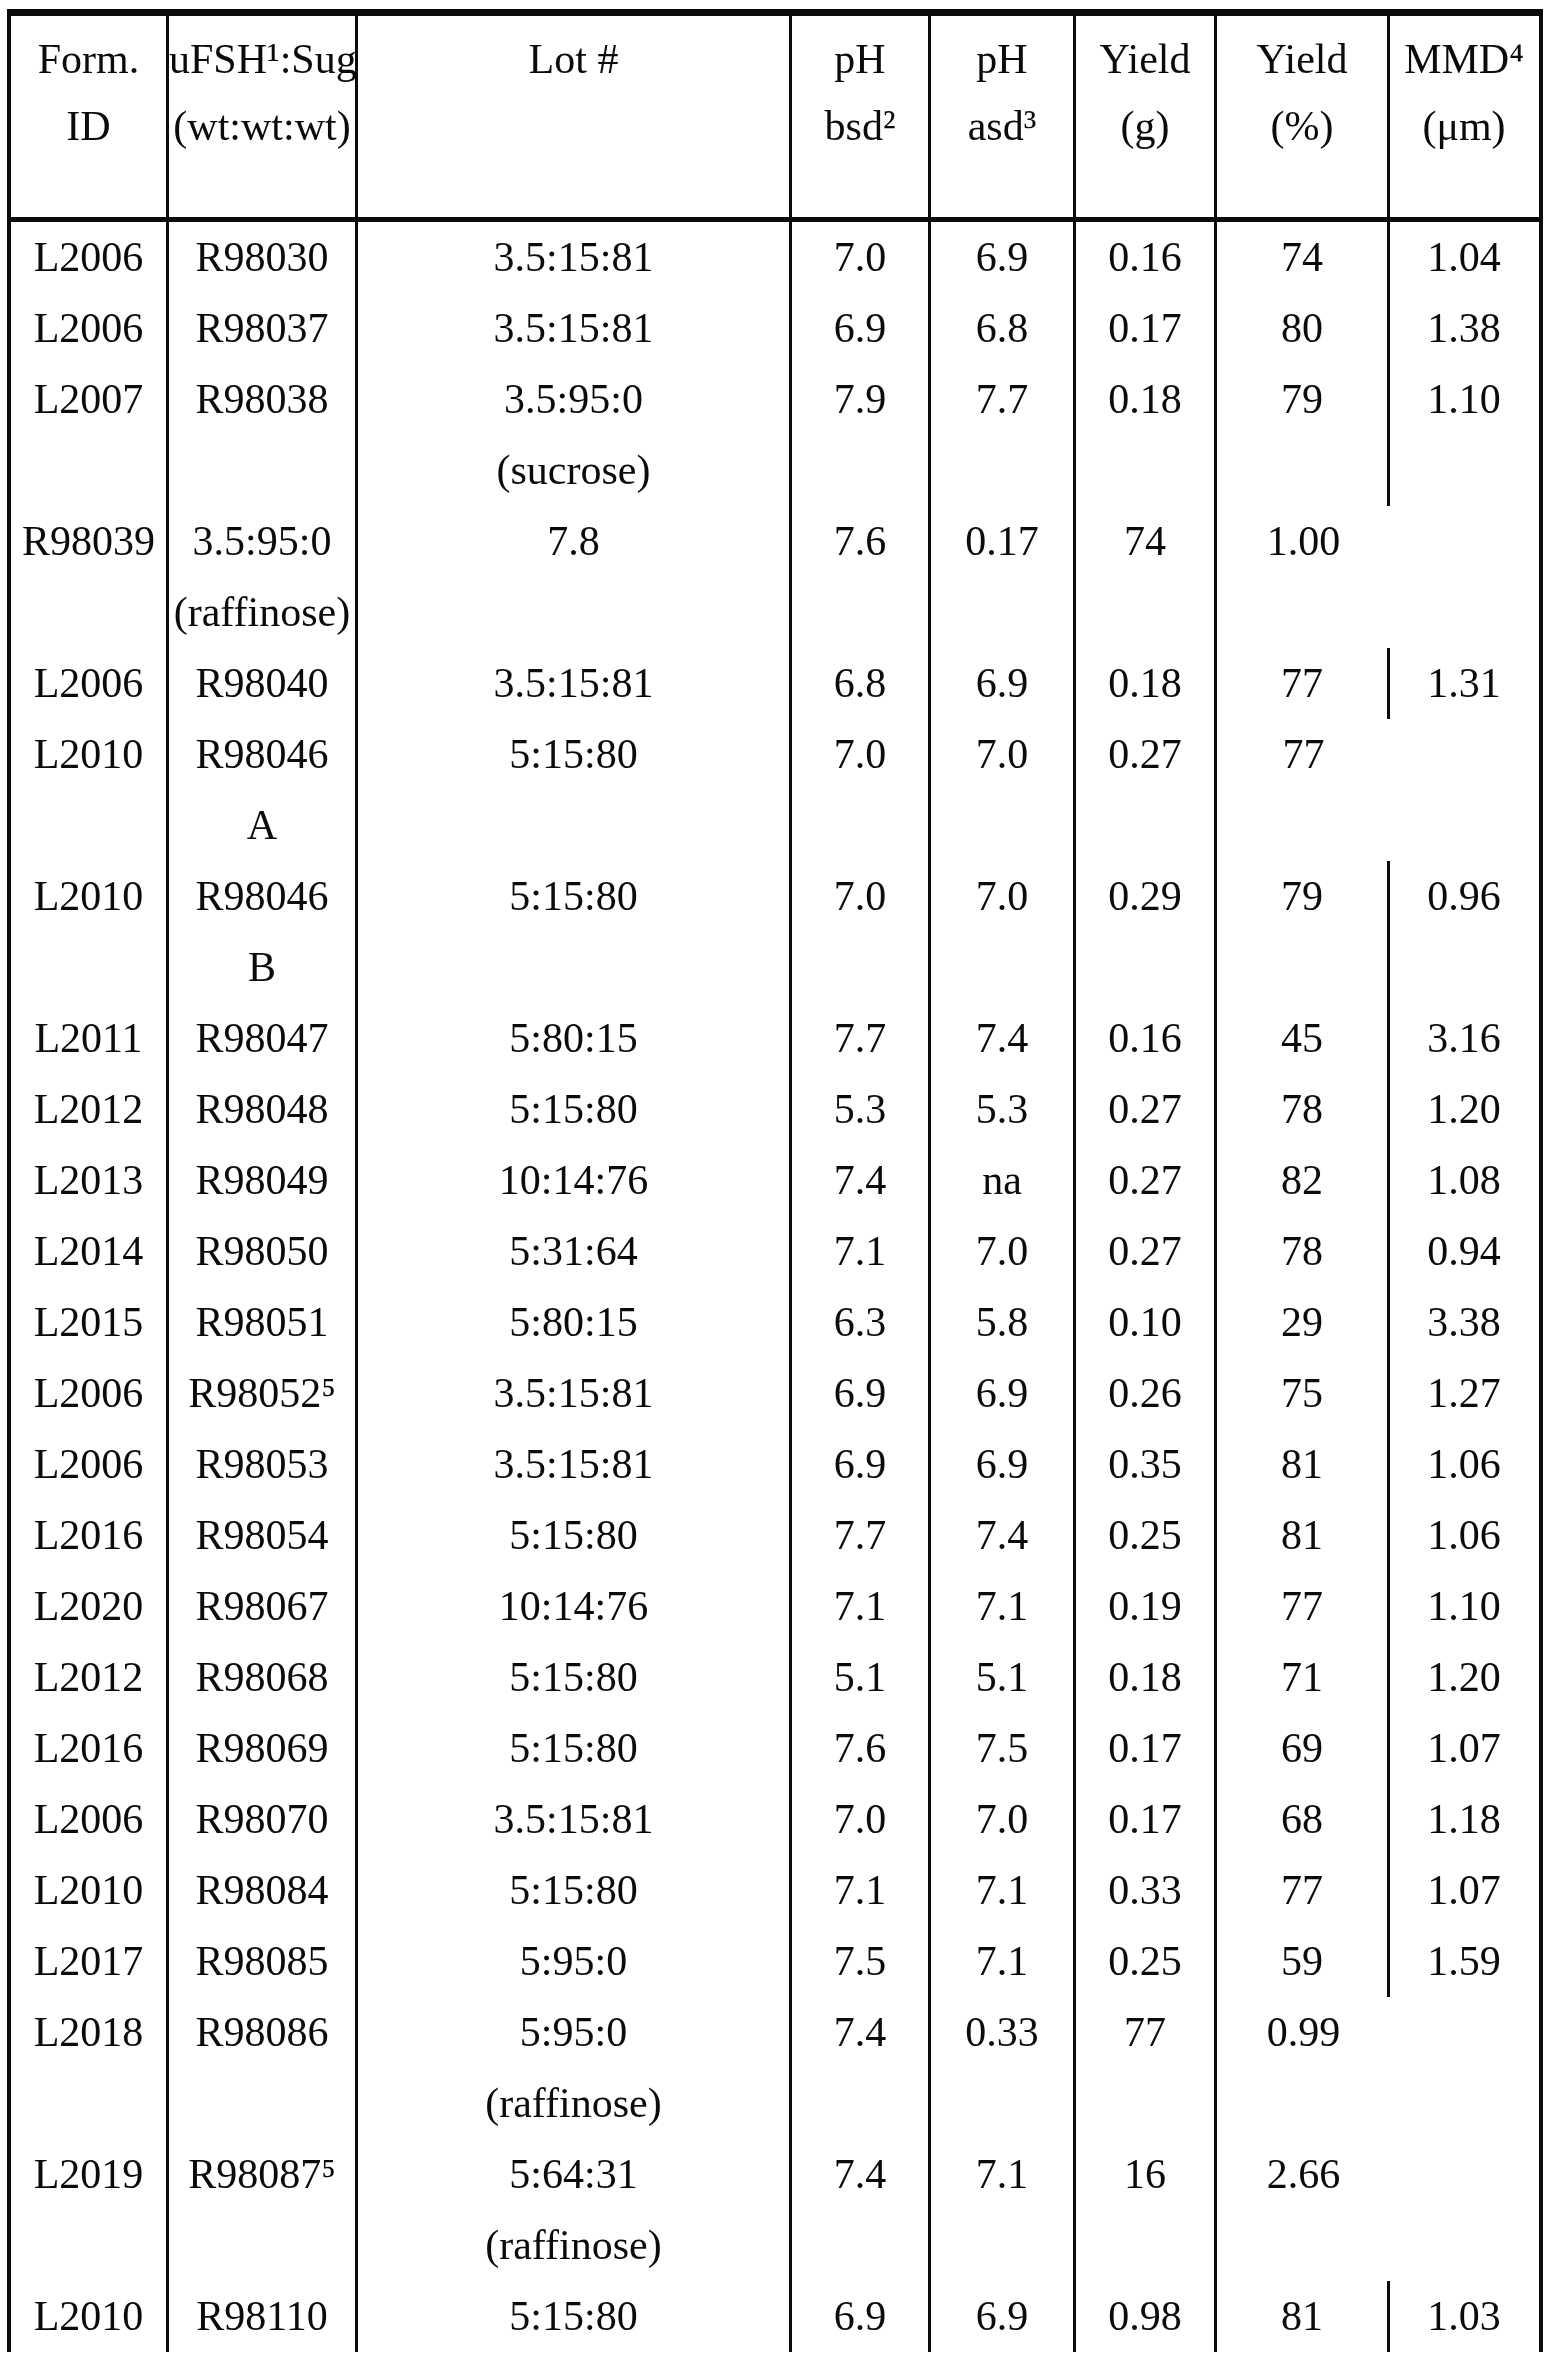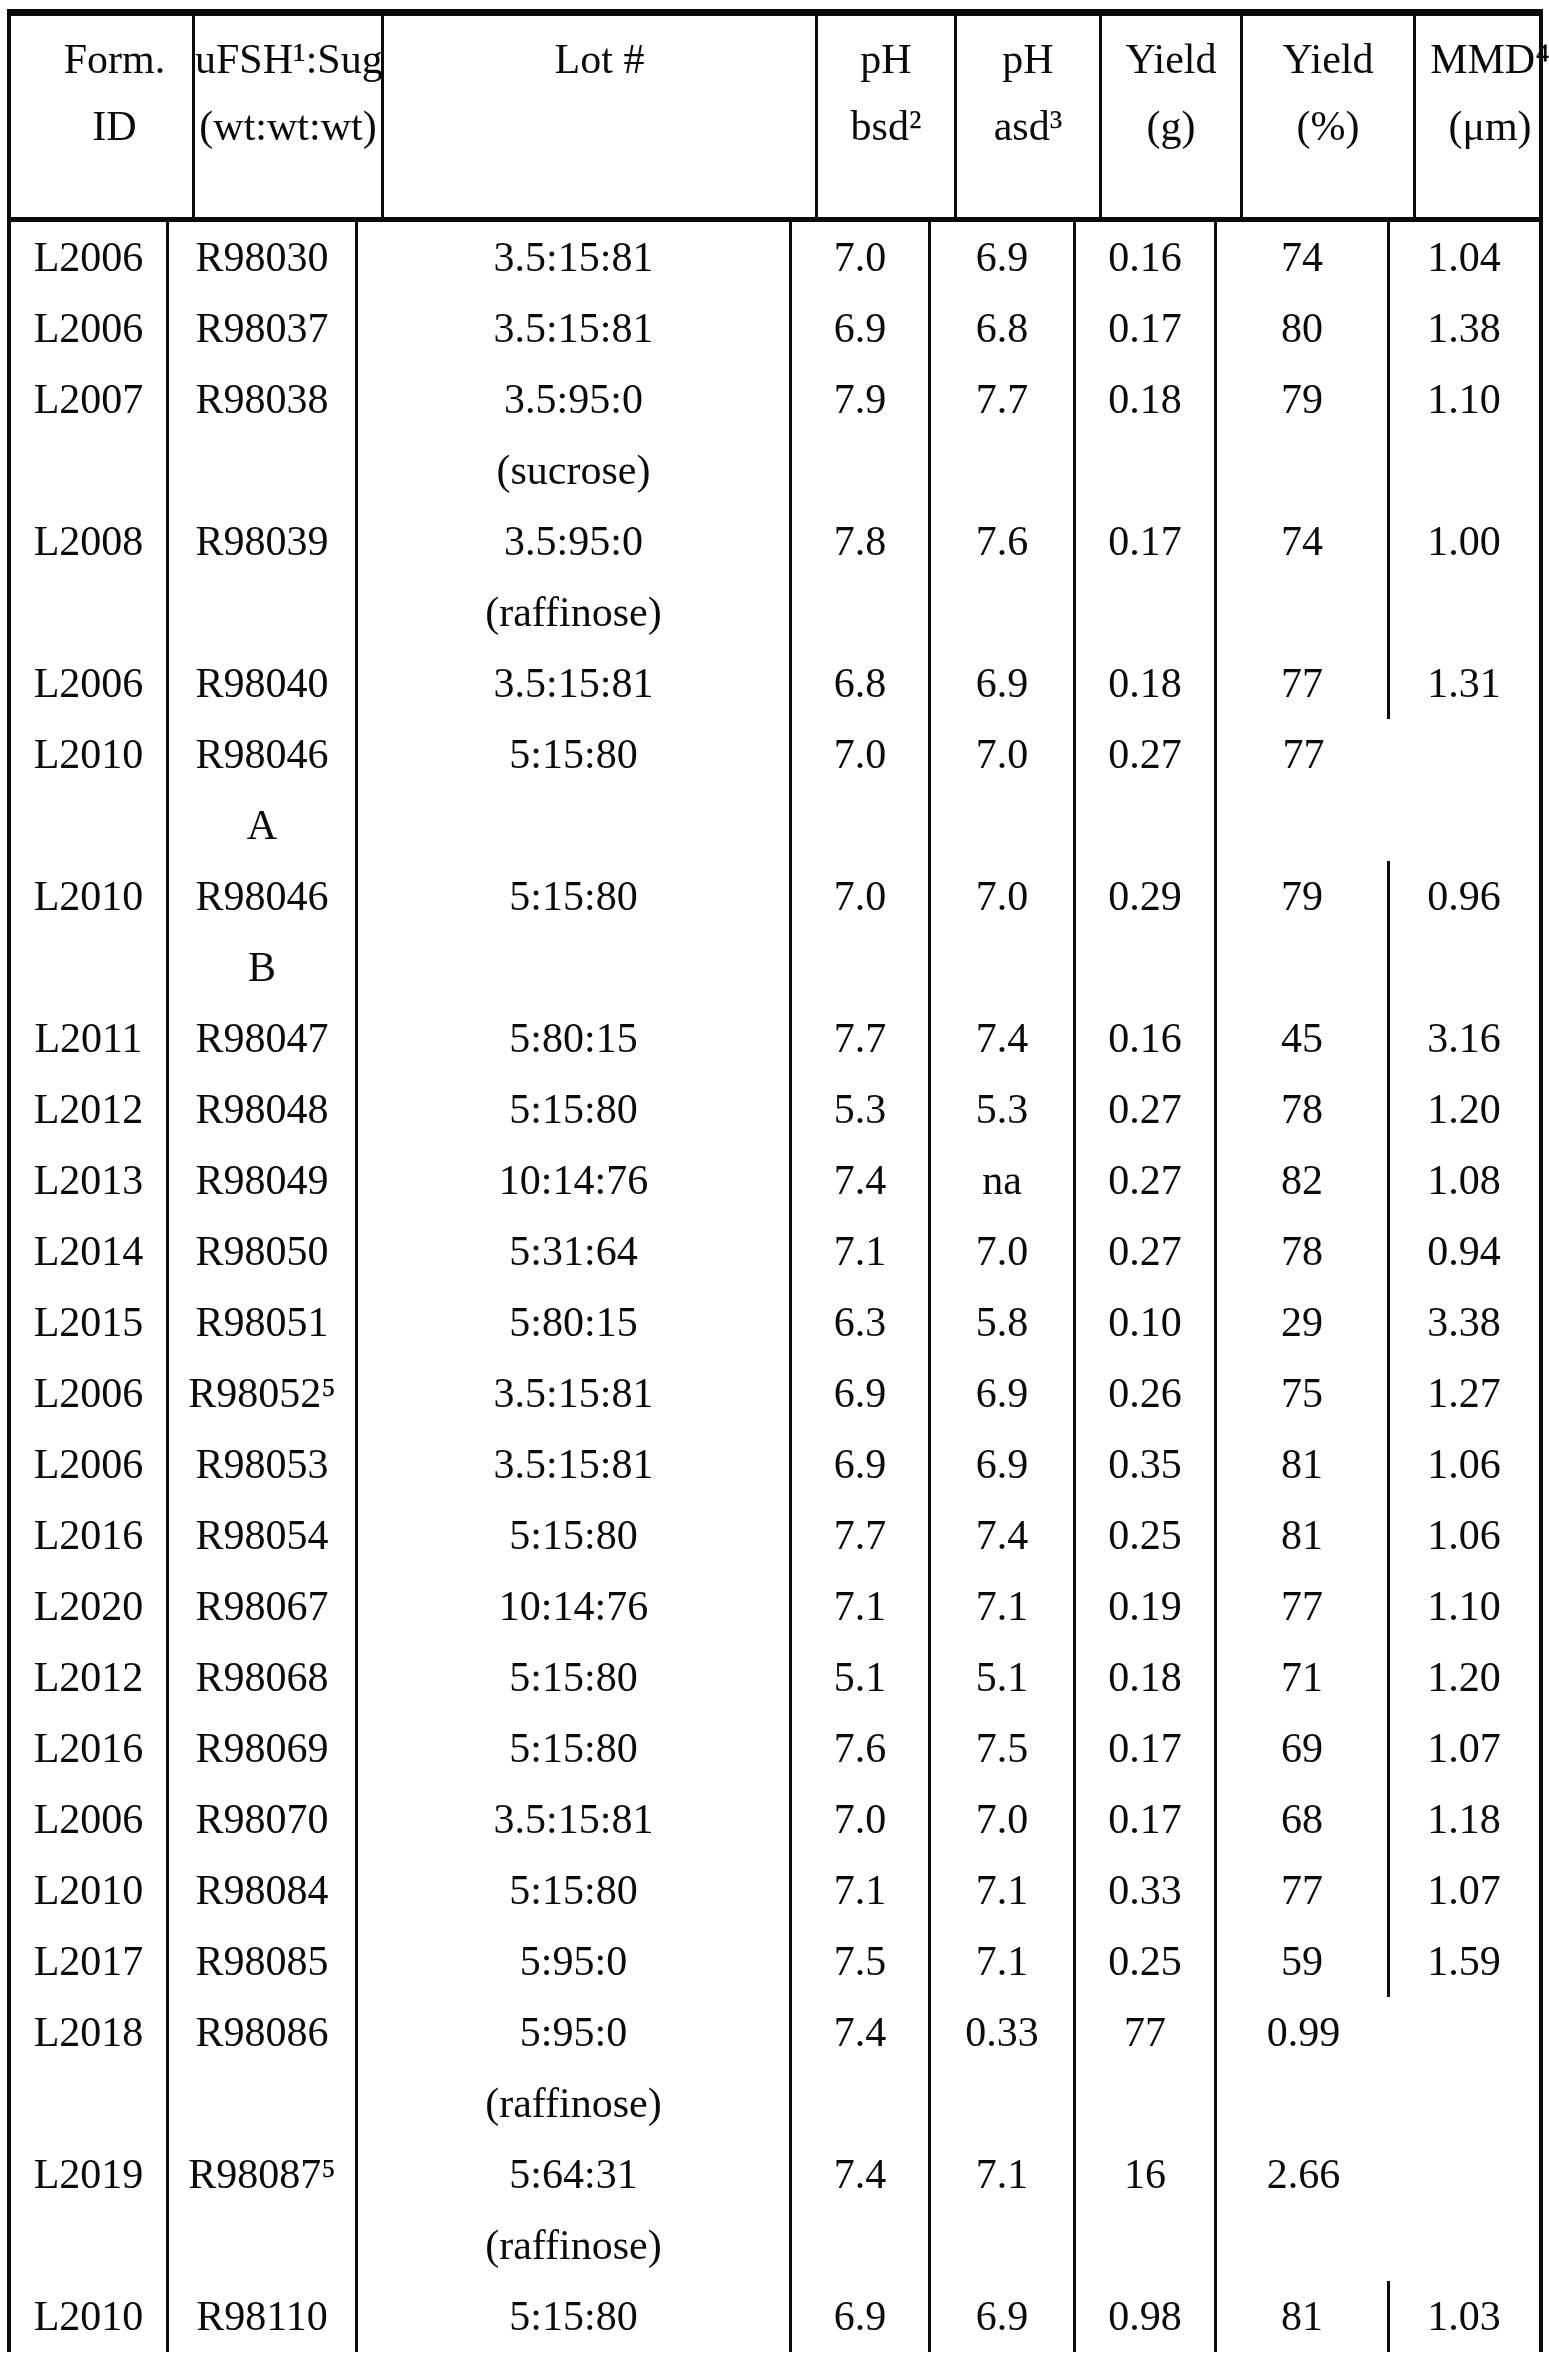--- a/index.html
+++ b/index.html
@@ -27,21 +27,20 @@
     border-bottom: none;
     background: #ffffff;
   }
   .thead, .trow {
     display: grid;
     grid-template-columns: 158px 189px 434px 139px 145px 141px 173px 148px;
   }
   .thead {
     height: 201px;
     border-bottom: 5.3px solid #0b0b0b;
-    padding-left: 26px;
   }
   .cell {
     box-sizing: border-box;
     border-right: 3.5px solid #0b0b0b;
     text-align: center;
     white-space: pre-line;
     font-size: 42px;
     line-height: 71px;
     overflow: hidden;
   }
@@ -107,21 +106,20 @@
         <div class="cell">R98038</div>
         <div class="cell">3.5:95:0
 (sucrose)</div>
         <div class="cell">7.9</div>
         <div class="cell">7.7</div>
         <div class="cell">0.18</div>
         <div class="cell">79</div>
         <div class="cell">1.10</div>
       </div>
       <div class="trow">
-        <div class="cell">L2008</div>
         <div class="cell">R98039</div>
         <div class="cell">3.5:95:0
 (raffinose)</div>
         <div class="cell">7.8</div>
         <div class="cell">7.6</div>
         <div class="cell">0.17</div>
         <div class="cell">74</div>
         <div class="cell">1.00</div>
       </div>
       <div class="trow">

